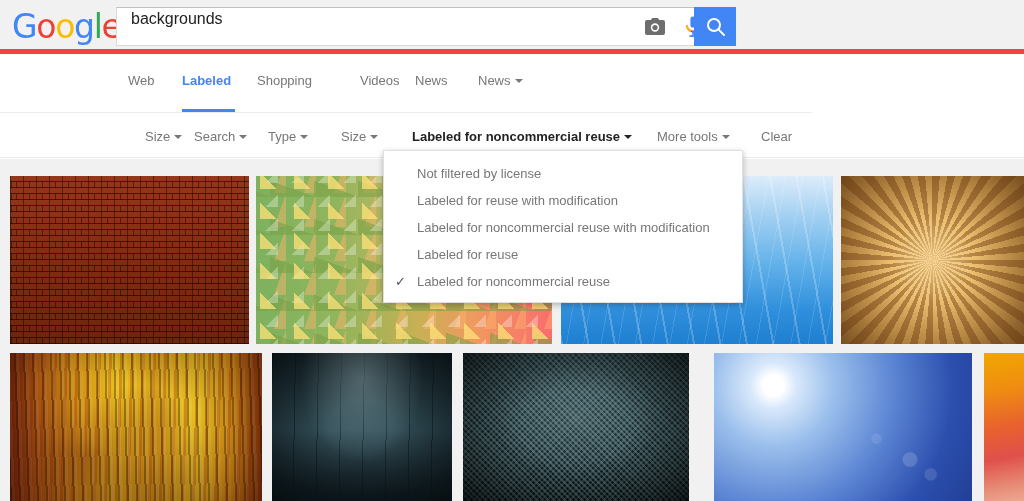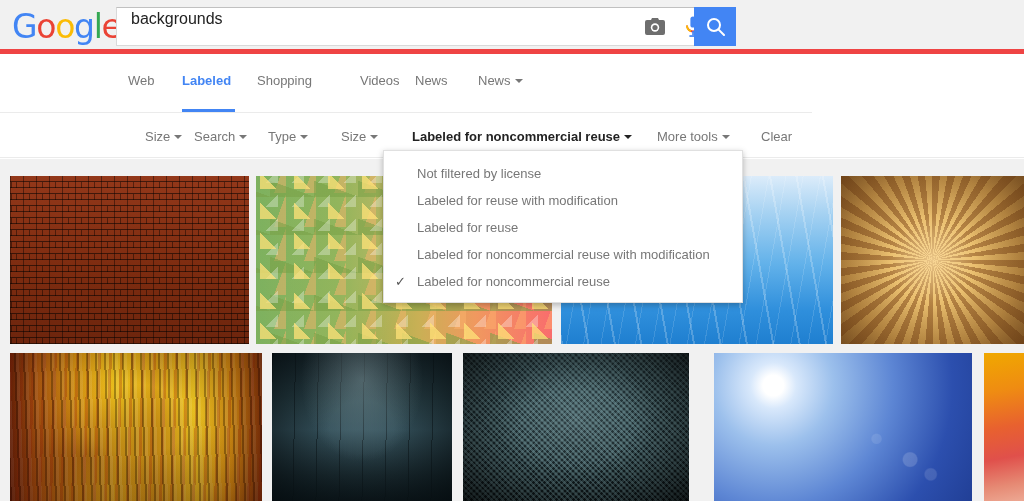--- a/index.html
+++ b/index.html
@@ -385,16 +385,16 @@
       <div class="art art-sun"></div>
     </div>
     <div class="tile" style="left: 984px; top: 194px; width: 40px; height: 148px;">
       <div class="art art-orange"></div>
     </div>
   </div>
 
 <div id="license-menu">
     <div class="menu-item"><span>Not filtered by license</span></div>
     <div class="menu-item"><span>Labeled for reuse with modification</span></div>
+    <div class="menu-item"><span>Labeled for noncommercial reuse with modification</span></div>
     <div class="menu-item"><span>Labeled for reuse</span></div>
-    <div class="menu-item"><span>Labeled for noncommercial reuse with modification</span></div>
     <div class="menu-item"><span class="menu-check">✓</span><span>Labeled for noncommercial reuse</span></div>
   </div>
 
 </body></html>

